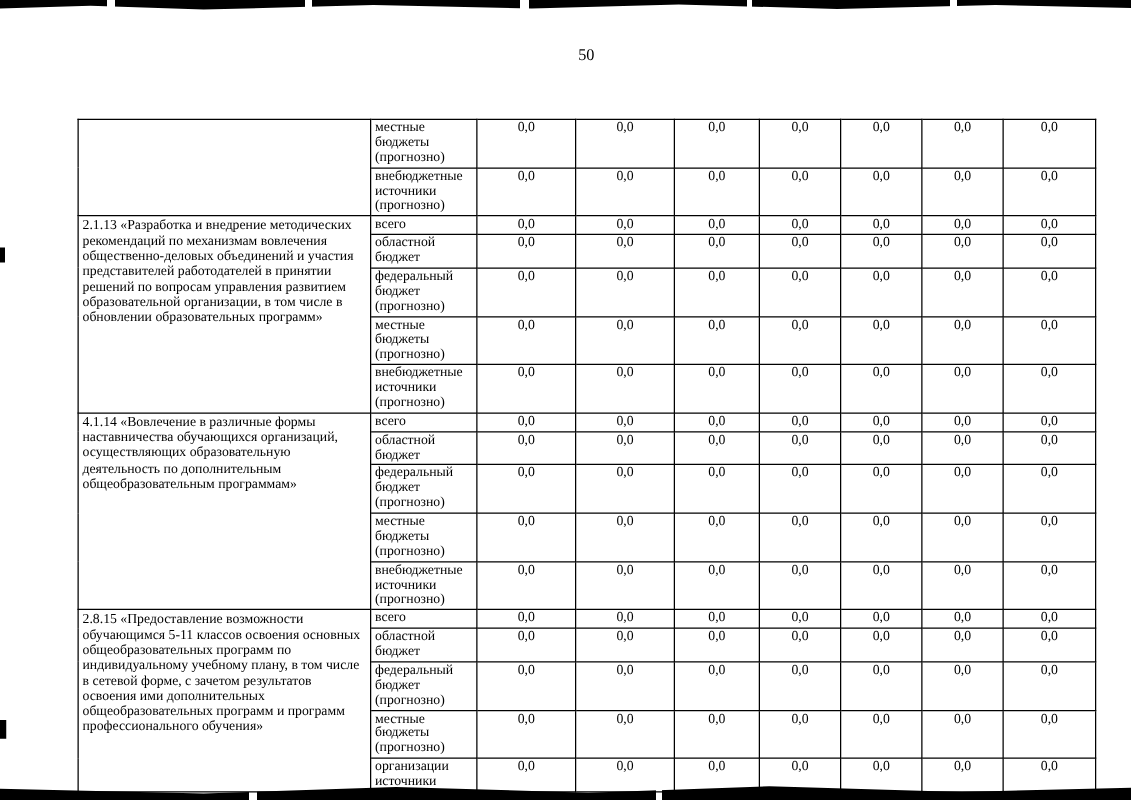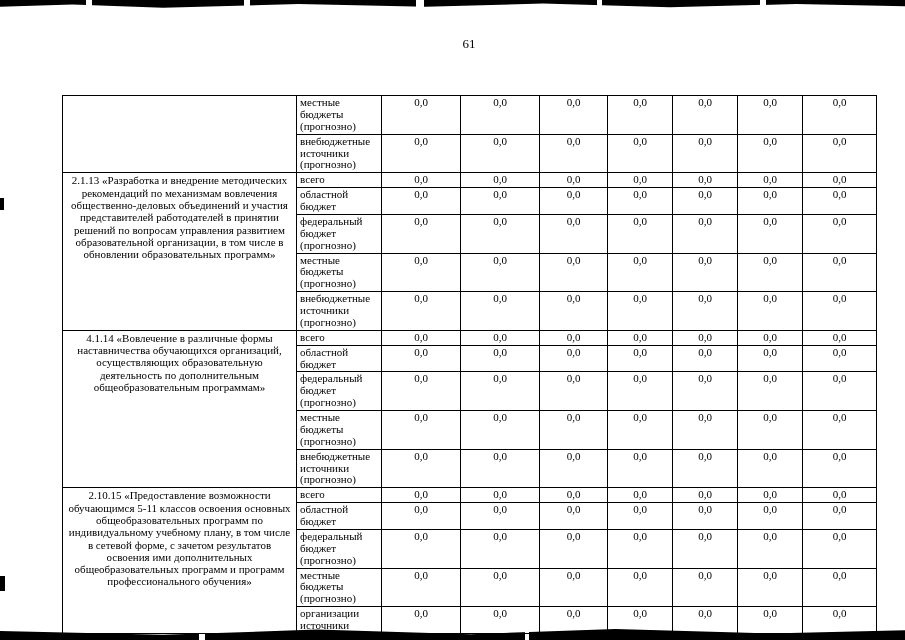--- a/index.html
+++ b/index.html
@@ -51,21 +51,21 @@
     font-size: 11px;
     line-height: 1.08;
   }
   table.budget-table td {
     border: 1px solid #000;
     vertical-align: top;
     padding: 1px 3px;
     overflow: hidden;
   }
   td.desc-cell {
-    text-align: center;
+    text-align: left;
     padding: 1px 4px 1px 7px;
     line-height: 1.12;
   }
   td.budget-cell {
     text-align: left;
     padding: 1px 2px 1px 4px;
   }
   td.value-cell {
     text-align: center;
     padding-top: 1px;
@@ -73,21 +73,21 @@
 </style>
 </head>
 <body>
 
 <div class="page">
   <div class="scan-top"></div>
   <div class="scan-bottom"></div>
   <div class="scan-mark-1"></div>
   <div class="scan-mark-2"></div>
 
-  <div class="page-number">61</div>
+  <div class="page-number">50</div>
 
   <table class="budget-table">
     <colgroup>
       <col style="width:234px">
       <col style="width:85px">
       <col style="width:79px">
       <col style="width:79px">
       <col style="width:68px">
       <col style="width:65px">
       <col style="width:65px">
@@ -212,21 +212,21 @@
           <td class="budget-cell">внебюджетные источники (прогнозно)</td>
           <td class="value-cell">0,0</td>
           <td class="value-cell">0,0</td>
           <td class="value-cell">0,0</td>
           <td class="value-cell">0,0</td>
           <td class="value-cell">0,0</td>
           <td class="value-cell">0,0</td>
           <td class="value-cell">0,0</td>
         </tr>
         <tr>
-          <td class="desc-cell" rowspan="5">2.10.15 «Предоставление возможности обучающимся 5-11 классов освоения основных общеобразовательных программ по индивидуальному учебному плану, в том числе в сетевой форме, с зачетом результатов освоения ими дополнительных общеобразовательных программ и программ профессионального обучения»</td>
+          <td class="desc-cell" rowspan="5">2.8.15 «Предоставление возможности обучающимся 5-11 классов освоения основных общеобразовательных программ по индивидуальному учебному плану, в том числе в сетевой форме, с зачетом результатов освоения ими дополнительных общеобразовательных программ и программ профессионального обучения»</td>
           <td class="budget-cell">всего</td>
           <td class="value-cell">0,0</td>
           <td class="value-cell">0,0</td>
           <td class="value-cell">0,0</td>
           <td class="value-cell">0,0</td>
           <td class="value-cell">0,0</td>
           <td class="value-cell">0,0</td>
           <td class="value-cell">0,0</td>
         </tr>
         <tr>

